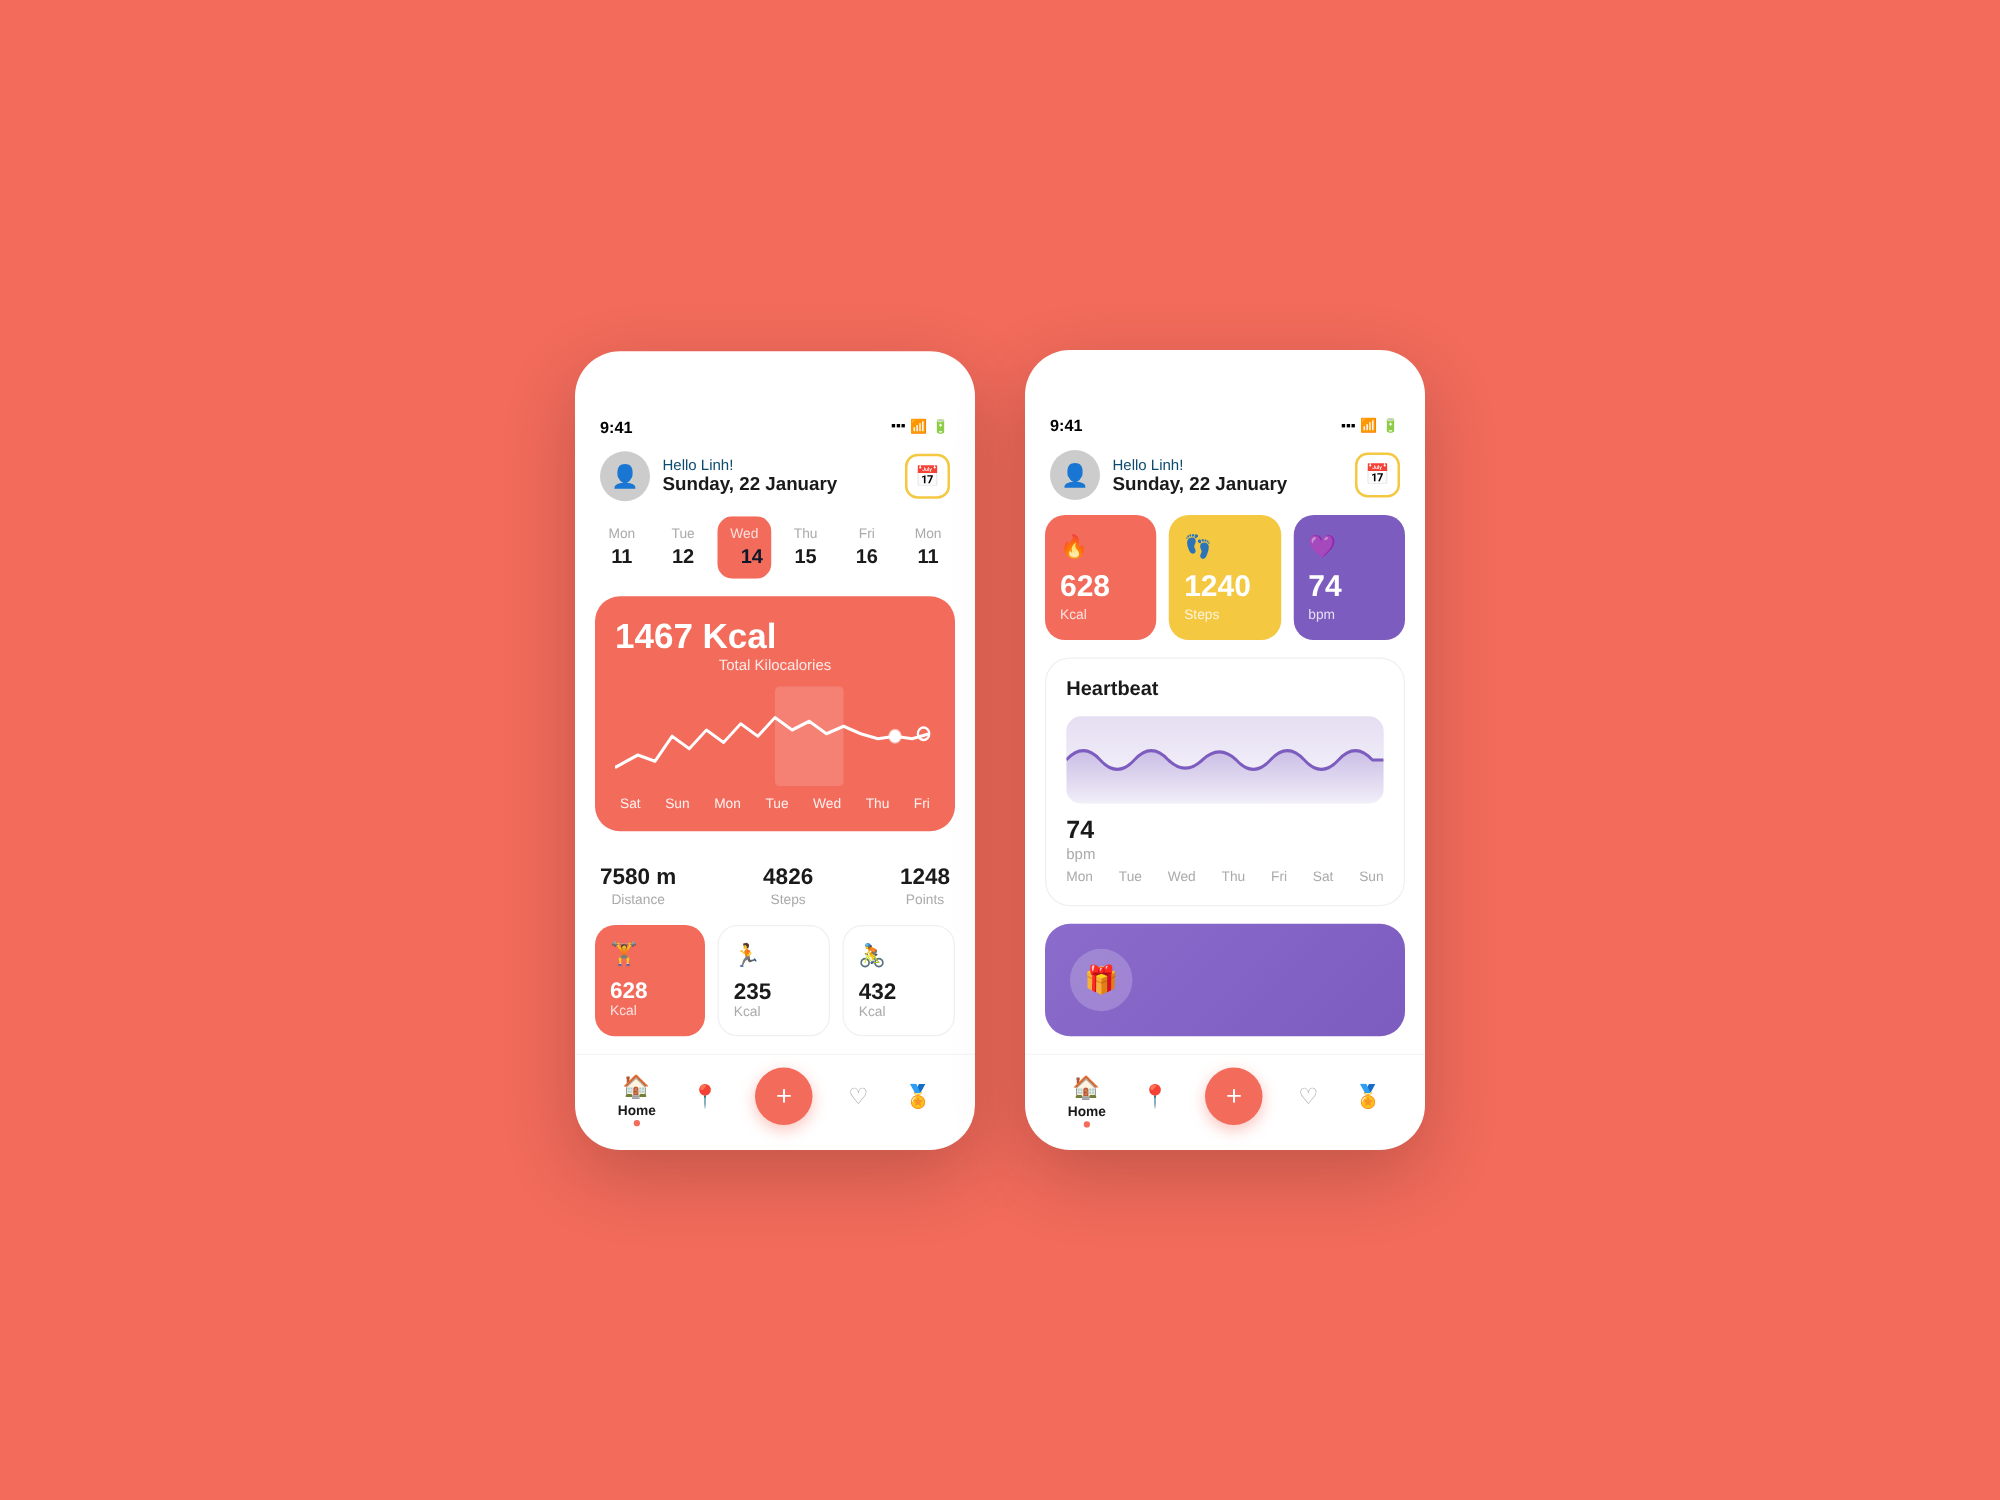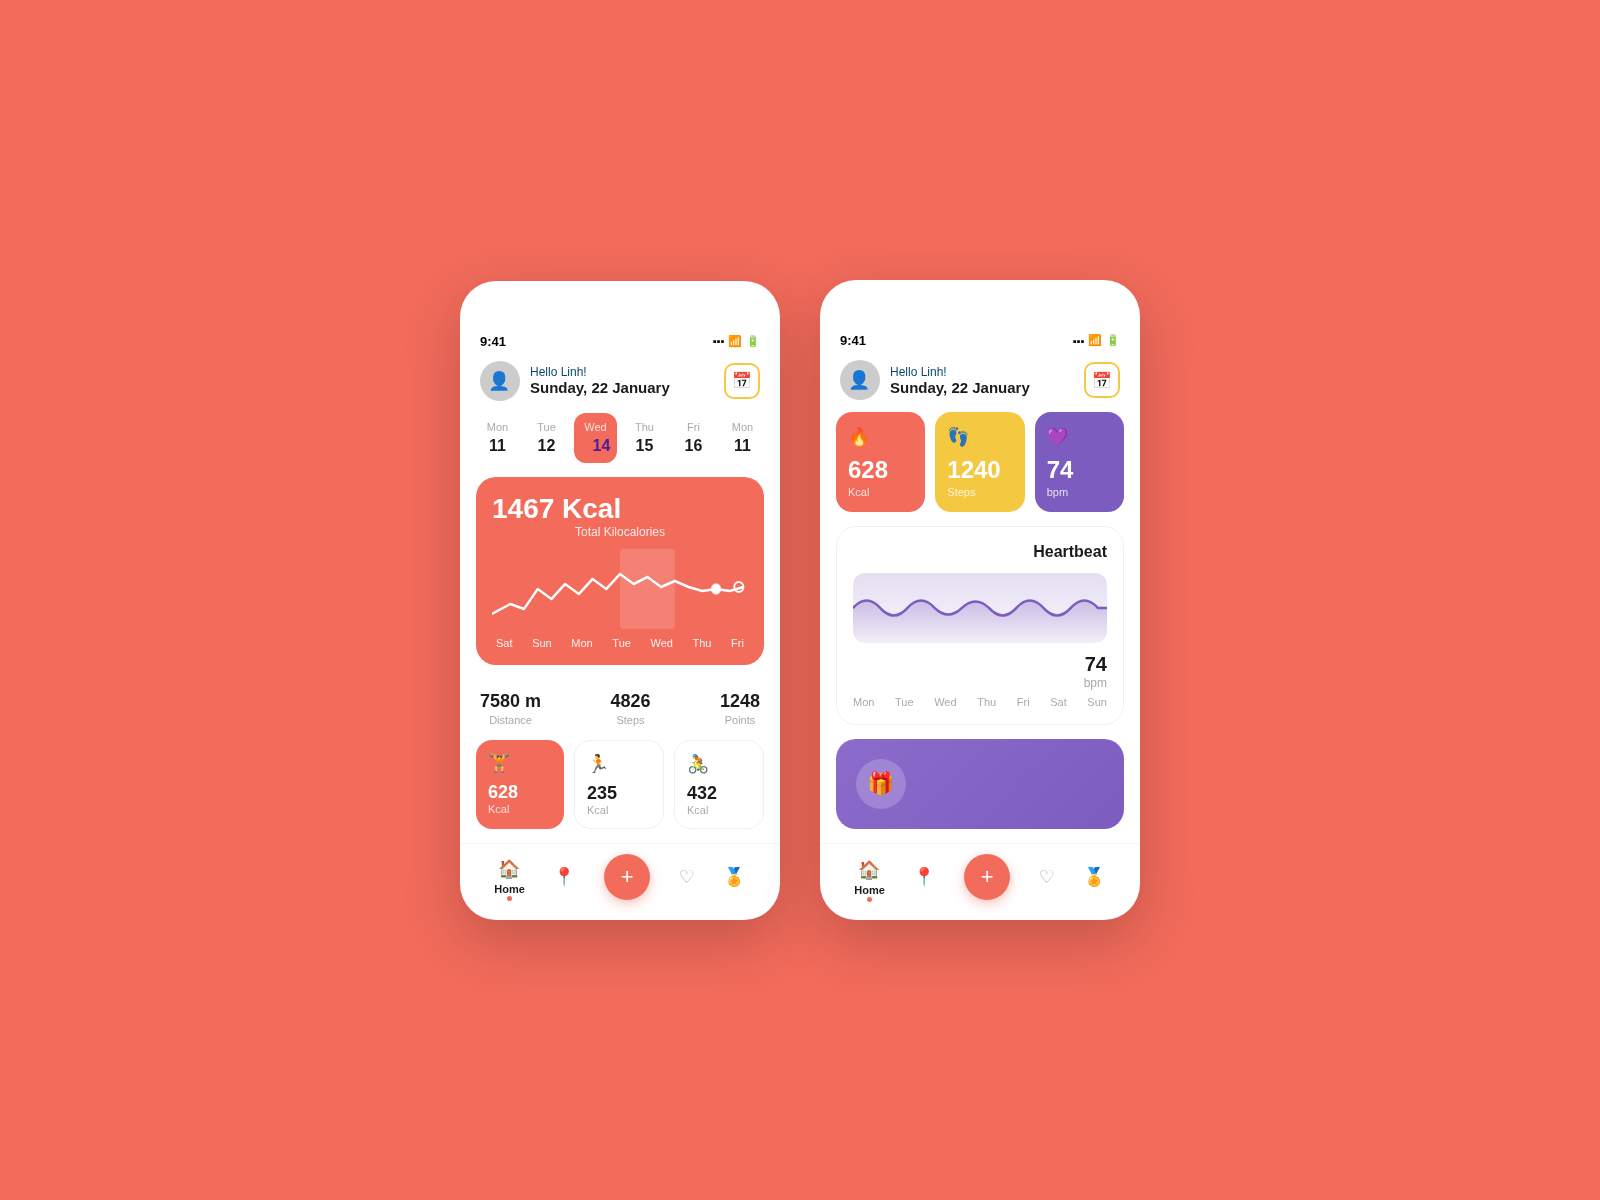--- a/index.html
+++ b/index.html
@@ -111,21 +111,21 @@
     }
     .day-item.active .day-name {
       color: rgba(255,255,255,0.8);
     }
     .day-item .day-num {
       font-size: 16px;
       font-weight: 700;
       color: #1a1a1a;
     }
     .day-item.active .day-num {
-      color: #4c1d95;
+      color: #0f172a;
       margin-left: 12px;
     }
     
     .kcal-card {
       margin: 0 16px;
       background: #f26b5b;
       border-radius: 20px;
       padding: 16px;
       color: #fff;
       margin-bottom: 16px;
@@ -280,21 +280,20 @@
     .stat-card .sc-unit { font-size: 11px; color: rgba(255,255,255,0.8); margin-top: 2px; }
 
     
     .heartbeat-card {
       margin: 0 16px;
       background: #fff;
       border-radius: 20px;
       padding: 16px;
       border: 1.5px solid #f0f0f0;
       margin-bottom: 14px;
-      text-align: right;
     }
     .heartbeat-title {
       font-size: 16px;
       font-weight: 700;
       color: #1a1a1a;
       margin-bottom: 12px;
     }
     .heartbeat-chart {
       height: 70px;
       background: linear-gradient(180deg, rgba(124,92,191,0.2) 0%, rgba(124,92,191,0.05) 100%);

